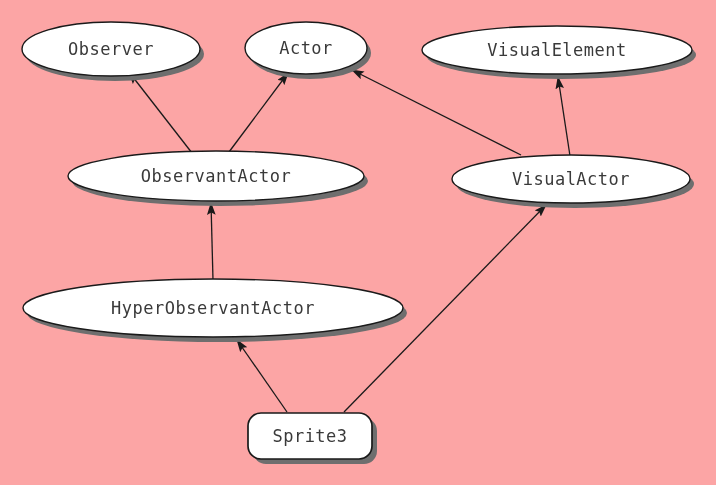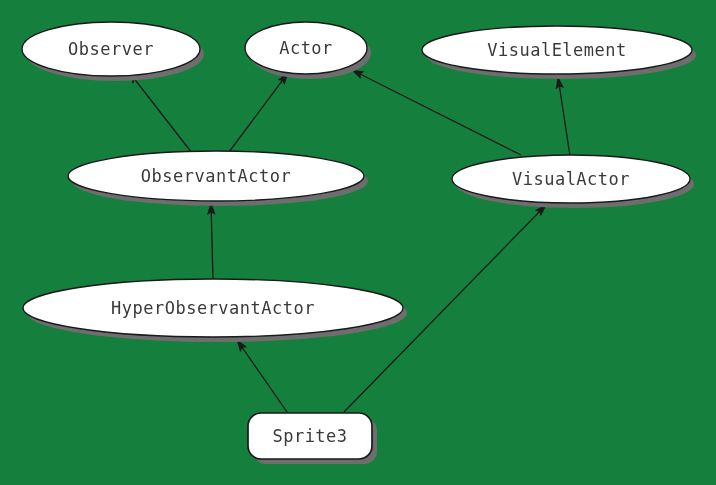--- a/index.html
+++ b/index.html
@@ -4,21 +4,21 @@
 <style>
   html, body {
     margin: 0;
     padding: 0;
     background: #ffffff;
   }
   .stage {
     position: relative;
     width: 716px;
     height: 485px;
-    background: #15803d;
+    background: #fca5a5;
     overflow: hidden;
   }
   svg {
     display: block;
   }
   .node-shape {
     fill: #ffffff;
     stroke: #1a1a1a;
     stroke-width: 1.4;
   }

